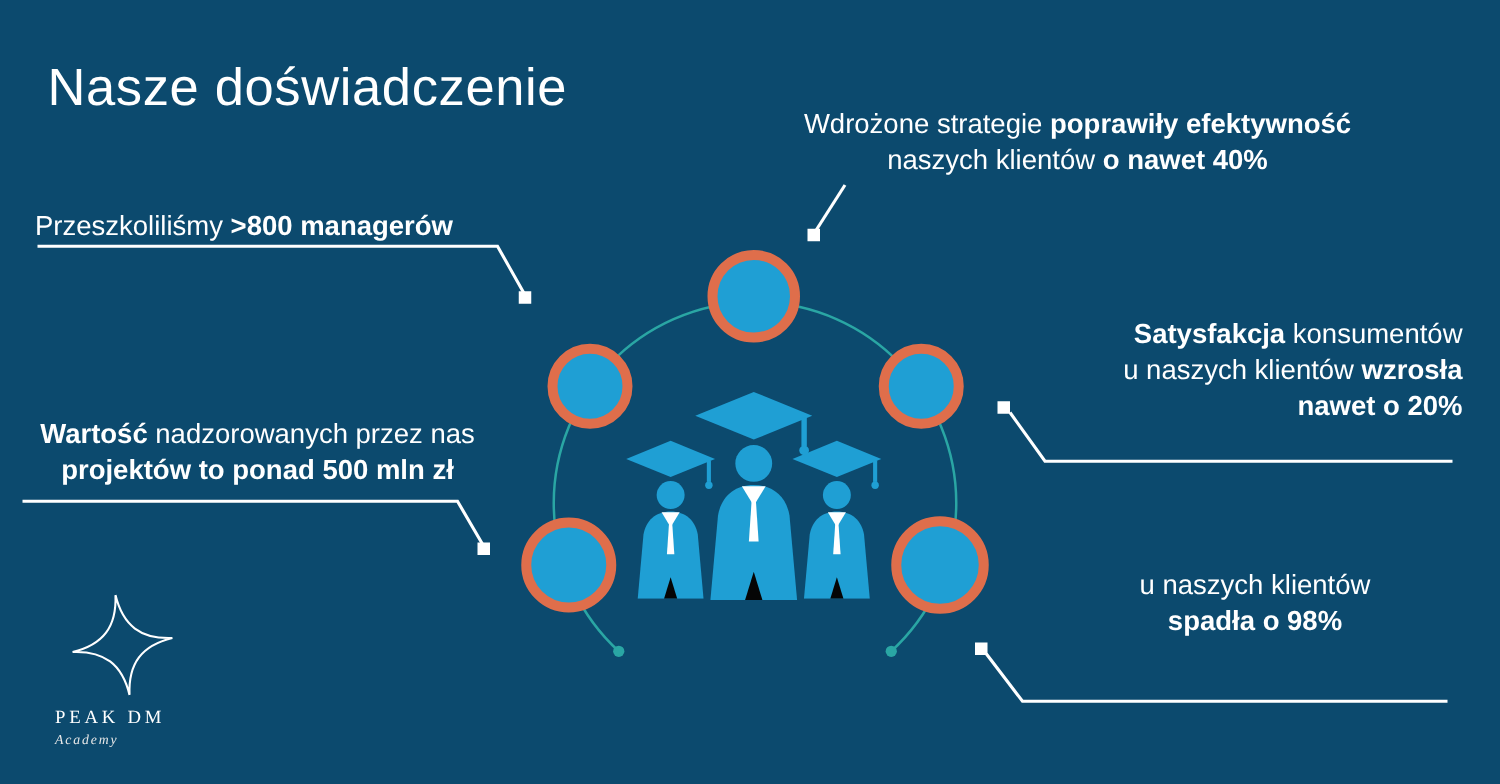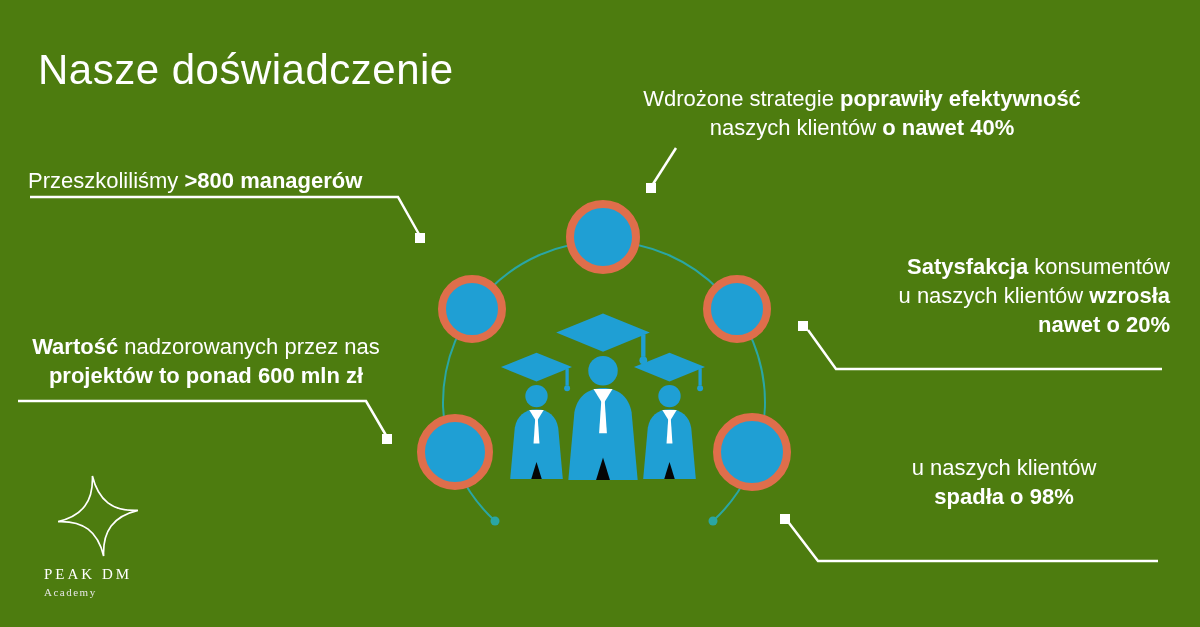--- a/index.html
+++ b/index.html
@@ -1,31 +1,31 @@
 <!DOCTYPE html>
 <html><head>
 <meta charset="utf-8">
 <style>
   html,body{margin:0;padding:0;background:#050505;}
-  .stage{position:relative;width:1200px;height:627px;background:#4d7c0f;color:#fff;
+  .stage{position:relative;width:1200px;height:627px;background:#0c4a6e;color:#fff;
          font-family:"Liberation Sans",sans-serif;overflow:hidden;}
   .title{position:absolute;left:38px;top:18px;font-size:42px;font-weight:400;letter-spacing:.5px;}
   .diagram{position:absolute;left:0;top:0;width:1200px;height:627px;}
   .callout{position:absolute;font-size:22px;line-height:29px;}
   .cl-line{white-space:nowrap;}
   .b{font-weight:700;}
   .co-top{left:562px;top:84px;width:600px;text-align:center;}
   .co-trained{left:28px;top:166px;}
   .co-value{left:8px;top:332px;width:396px;text-align:center;}
   .co-sat{left:840px;top:252px;width:330px;text-align:right;}
   .co-churn{left:832px;top:453px;width:344px;text-align:center;}
   .logo{position:absolute;left:44px;top:474px;width:108px;text-align:left;}
   .logo svg{display:block;margin:0 auto;}
   .logo-name{font-family:"Liberation Serif",serif;font-size:15px;letter-spacing:3px;margin-top:8px;}
-  .logo-sub{font-family:"Liberation Serif",serif;font-size:11px;
+  .logo-sub{font-family:"Liberation Serif",serif;font-style:italic;font-size:11px;
             letter-spacing:1.5px;margin-top:3px;color:#e8e8e8;}
 </style>
 </head>
 <body>
 
 <div class="stage">
 
   <h1 class="title">Nasze doświadczenie</h1>
 
   <svg class="diagram" viewBox="0 0 1200 627" xmlns="http://www.w3.org/2000/svg">
@@ -80,21 +80,21 @@
     <div class="cl-line"><span>Wdrożone strategie </span><span class="b">poprawiły efektywność</span></div>
     <div class="cl-line"><span>naszych klientów </span><span class="b">o nawet 40%</span></div>
   </div>
 
   <div class="callout co-trained">
     <div class="cl-line"><span>Przeszkoliliśmy </span><span class="b">&gt;800 managerów</span></div>
   </div>
 
   <div class="callout co-value">
     <div class="cl-line"><span class="b">Wartość</span><span> nadzorowanych przez nas</span></div>
-    <div class="cl-line"><span class="b">projektów to ponad 600 mln zł</span></div>
+    <div class="cl-line"><span class="b">projektów to ponad 500 mln zł</span></div>
   </div>
 
   <div class="callout co-sat">
     <div class="cl-line"><span class="b">Satysfakcja</span><span> konsumentów</span></div>
     <div class="cl-line"><span>u naszych klientów </span><span class="b">wzrosła</span></div>
     <div class="cl-line"><span class="b">nawet o 20%</span></div>
   </div>
 
   <div class="callout co-churn">
     <div class="cl-line"><span>u naszych klientów</span></div>

